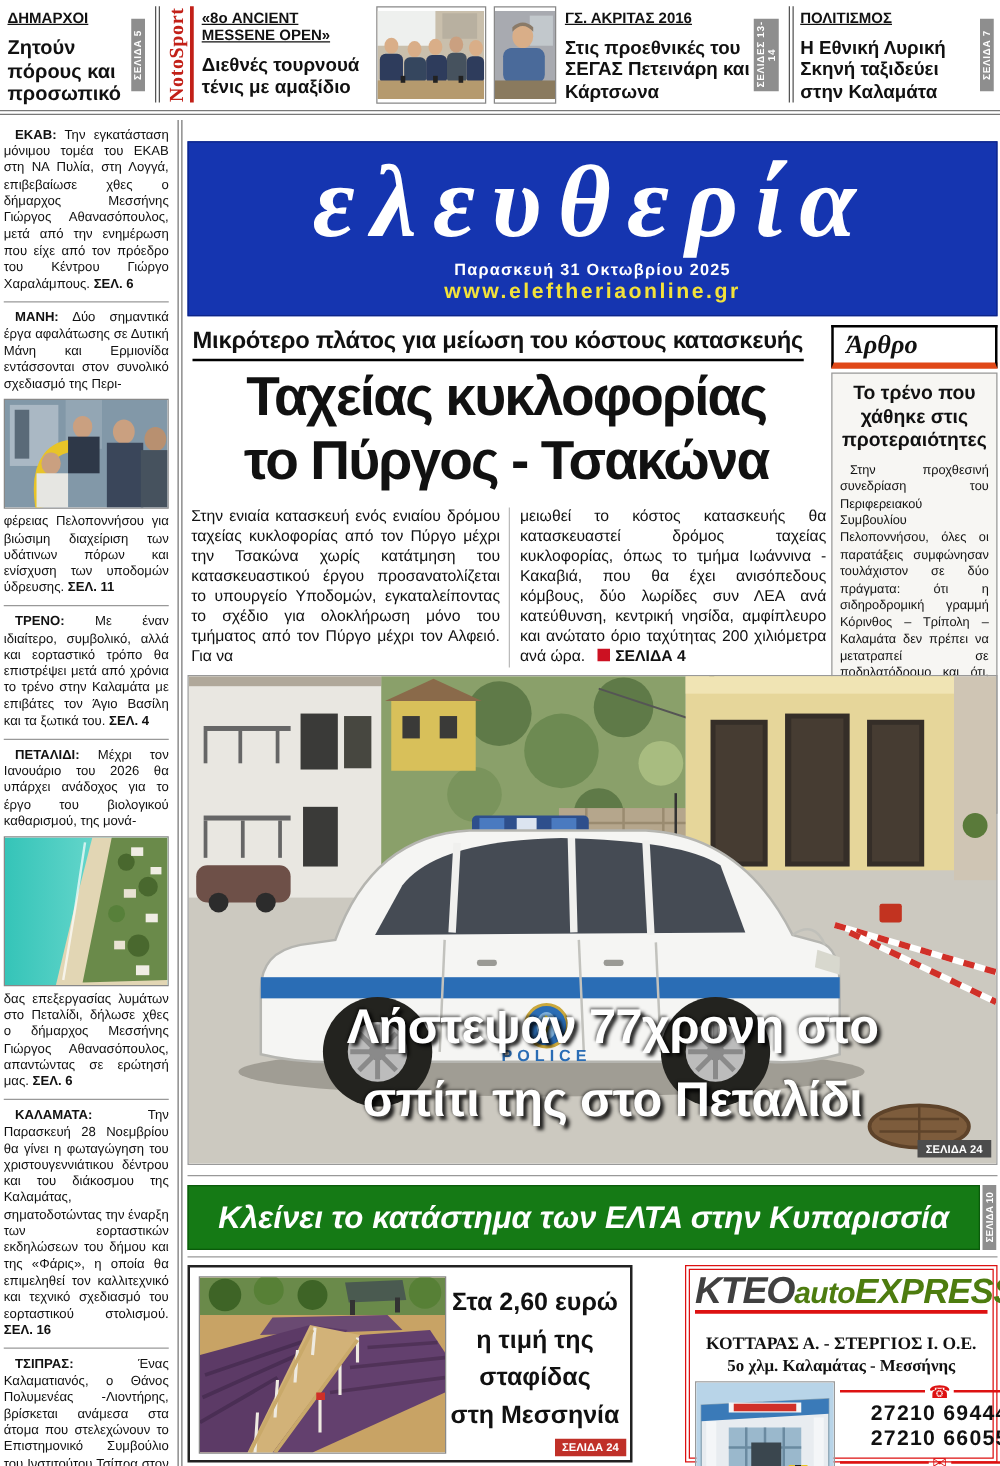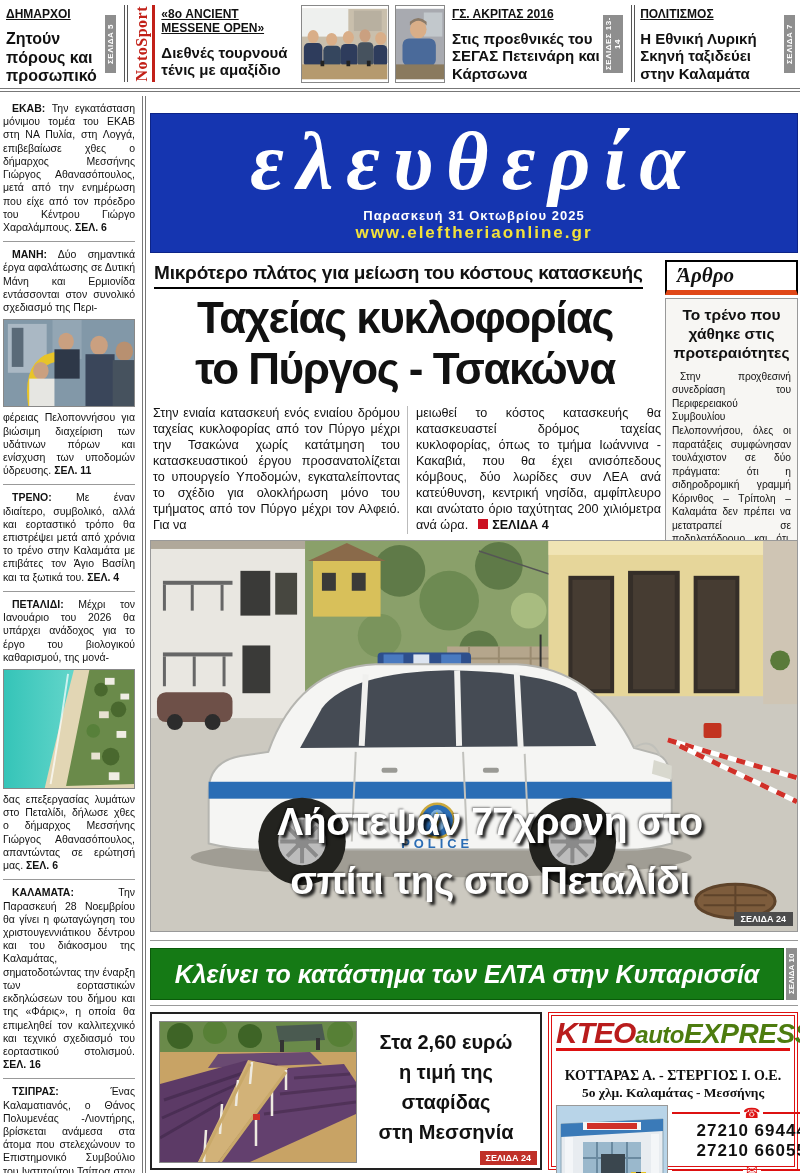--- a/index.html
+++ b/index.html
@@ -77,31 +77,31 @@
   
   .hrline{position:absolute;left:150px;width:648px;border-top:1px solid #999;}
   .banner{position:absolute;left:150px;top:948px;width:634px;height:52px;background:#157a15;
           border:1px solid #0b5a0b;box-sizing:border-box;color:#fff;display:flex;
           align-items:center;justify-content:center;font-style:italic;font-weight:bold;font-size:25px;}
   .banner-badge{position:absolute;left:786px;top:948px;height:52px;writing-mode:vertical-rl;
                 transform:rotate(180deg);background:#8e8e8e;color:#fff;font-size:8px;
                 font-weight:bold;padding:2px 1px;box-sizing:border-box;text-align:center;}
 
   
-  .bottom-left{position:absolute;left:150px;top:1012px;width:392px;height:158px;
+  .bottom-left{position:absolute;left:150px;top:1012px;width:356px;height:158px;
                border:2px solid #222;box-sizing:border-box;display:flex;padding:7px 5px 7px 7px;}
   .bottom-left svg{border:1px solid #888;flex:none;}
   .raisin-text{flex:1;text-align:center;font-weight:bold;font-size:20px;line-height:1.5;padding-top:6px;}
   .raisin-badge{position:absolute;right:3px;bottom:3px;background:#c03028;color:#fff;
                 font-size:9px;font-weight:bold;padding:2px 6px;}
 
   .kteo{position:absolute;left:548px;top:1012px;width:250px;height:158px;border:4px double #dd1111;
         box-sizing:border-box;padding:2px 4px;text-align:center;}
   .kteo-brand{border-bottom:3px solid #dd1111;padding-bottom:0;line-height:1;white-space:nowrap;}
-  .kteo-red{color:#b91c1c;font-size:30px;font-weight:bold;font-style:italic;letter-spacing:-1px;}
+  .kteo-red{color:#404040;font-size:30px;font-weight:bold;font-style:italic;letter-spacing:-1px;}
   .kteo-blue{color:#4d7c0f;font-size:24px;font-weight:bold;font-style:italic;letter-spacing:-0.5px;}
   .kteo-blue2{font-size:28px;}
   .kteo-company{font-family:Liberation Serif, serif;font-weight:bold;font-size:14px;margin-top:17px;white-space:nowrap;}
   .kteo-addr{font-family:"Liberation Serif",serif;font-weight:bold;font-size:13.5px;margin-top:1px;white-space:nowrap;}
   .kteo-row{display:flex;margin-top:4px;gap:4px;align-items:stretch;}
   .kteo-right{flex:1;display:flex;flex-direction:column;justify-content:flex-start;}
   .kiconrow{display:flex;align-items:center;gap:3px;margin:1px 0;}
   .kline{flex:1;border-top:2px solid #dd1111;}
   .kicon{color:#dd1111;font-size:14px;line-height:1;}
   .kteo-phone{font-size:17px;font-weight:bold;letter-spacing:1px;line-height:1.2;}

